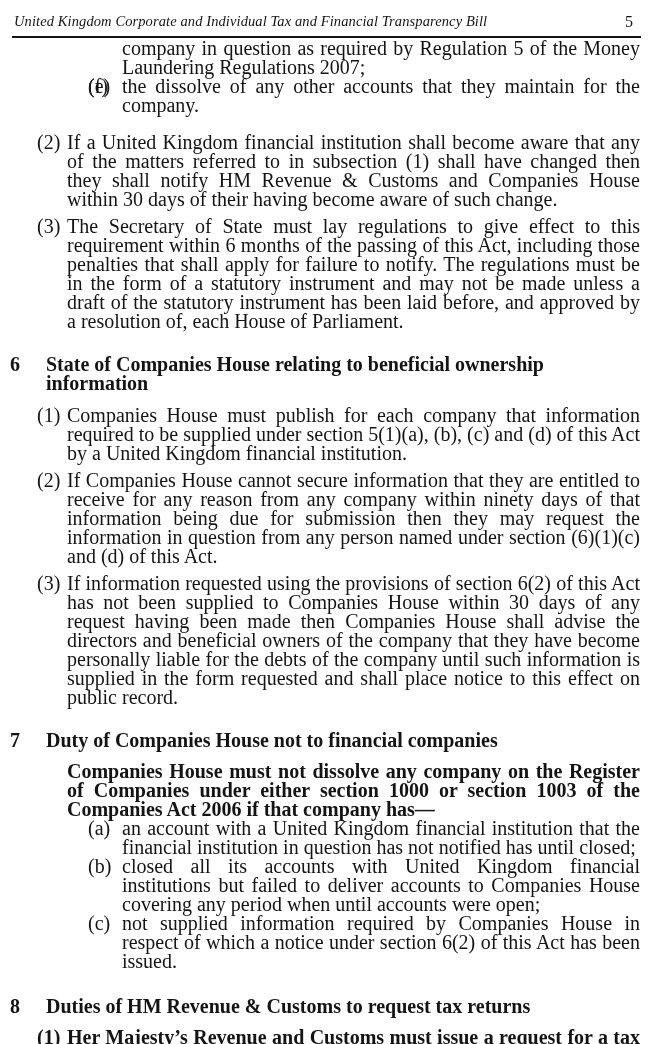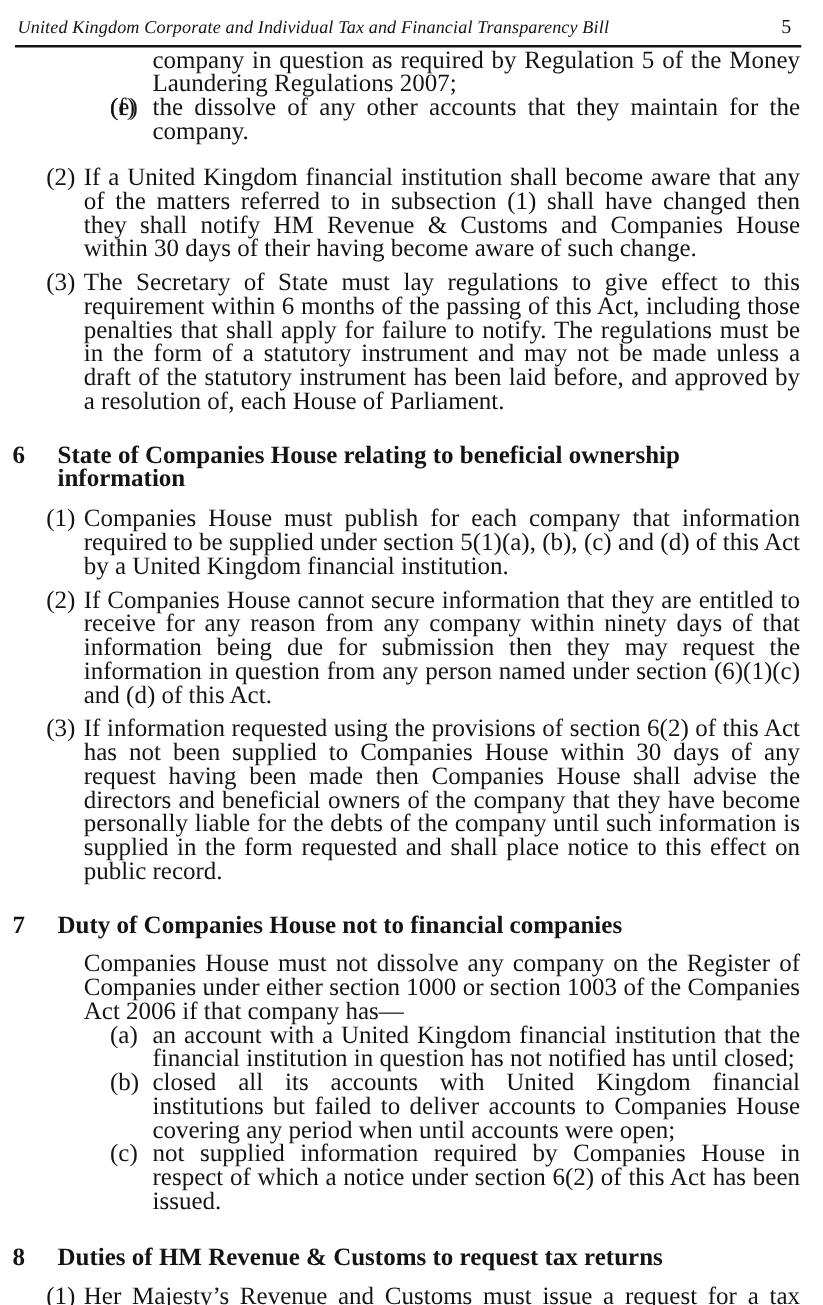--- a/index.html
+++ b/index.html
@@ -18,21 +18,21 @@
     position: relative;
   }
 
   
   .header {
     margin: 13px 17px 0 12px;
     padding: 0 0 5px 2px;
     border-bottom: 2px solid #141414;
     display: flex;
     justify-content: space-between;
-    align-items: center;
+    align-items: flex-start;
   }
   .running-title {
     font-style: italic;
     font-size: 14.5px;
     letter-spacing: 0.1px;
   }
   .page-number {
     font-size: 16px;
     padding-right: 8px;
   }
@@ -75,21 +75,21 @@
     grid-template-columns: 36px 1fr;
     font-weight: bold;
   }
 
   
   .mt-sub-lg   { margin-top: 18px; }  
   .mt-sub      { margin-top: 8px; }   
   .mt-heading  { margin-top: 24px; }  
   .mt-heading-lg { margin-top: 26px; }
   .mt-after-h  { margin-top: 13px; }  
-  .mt-after-h2 { margin-top: 12px; }
+  .mt-after-h2 { margin-top: 12px; font-weight: bold; }
 </style>
 </head>
 <body>
 
 <div class="page">
 
   <div class="header">
     <span class="running-title">United Kingdom Corporate and Individual Tax and Financial Transparency Bill</span>
     <span class="page-number">5</span>
   </div>

